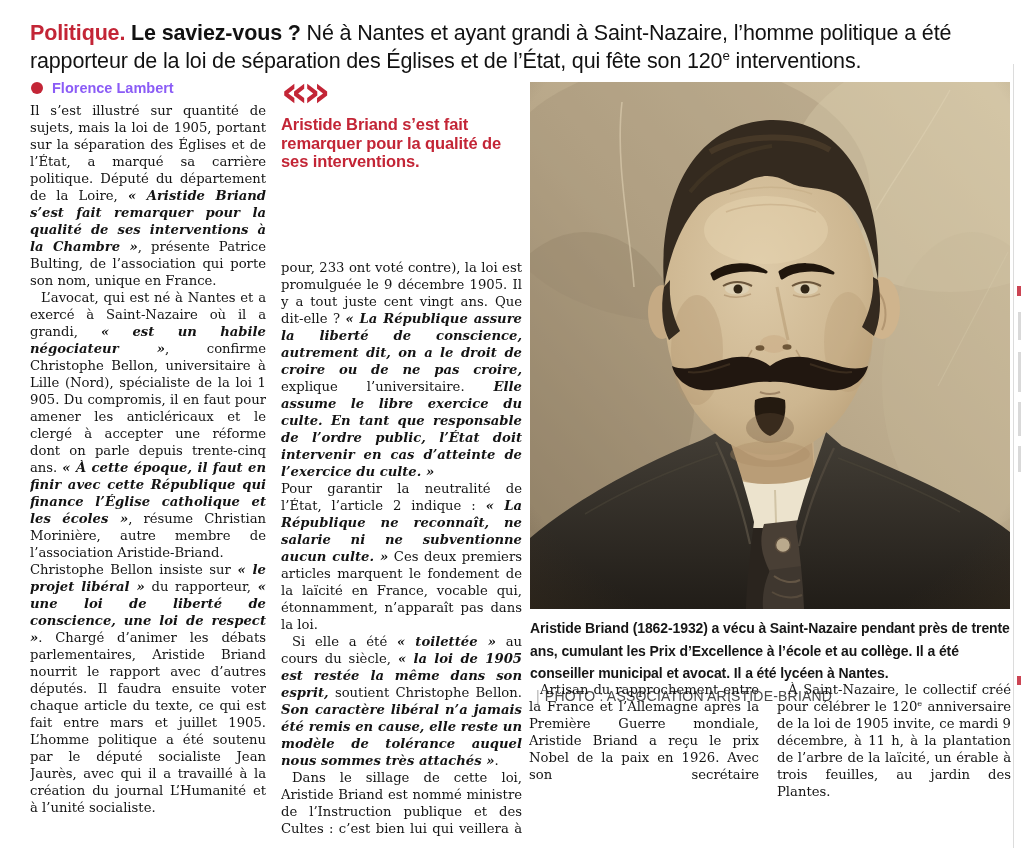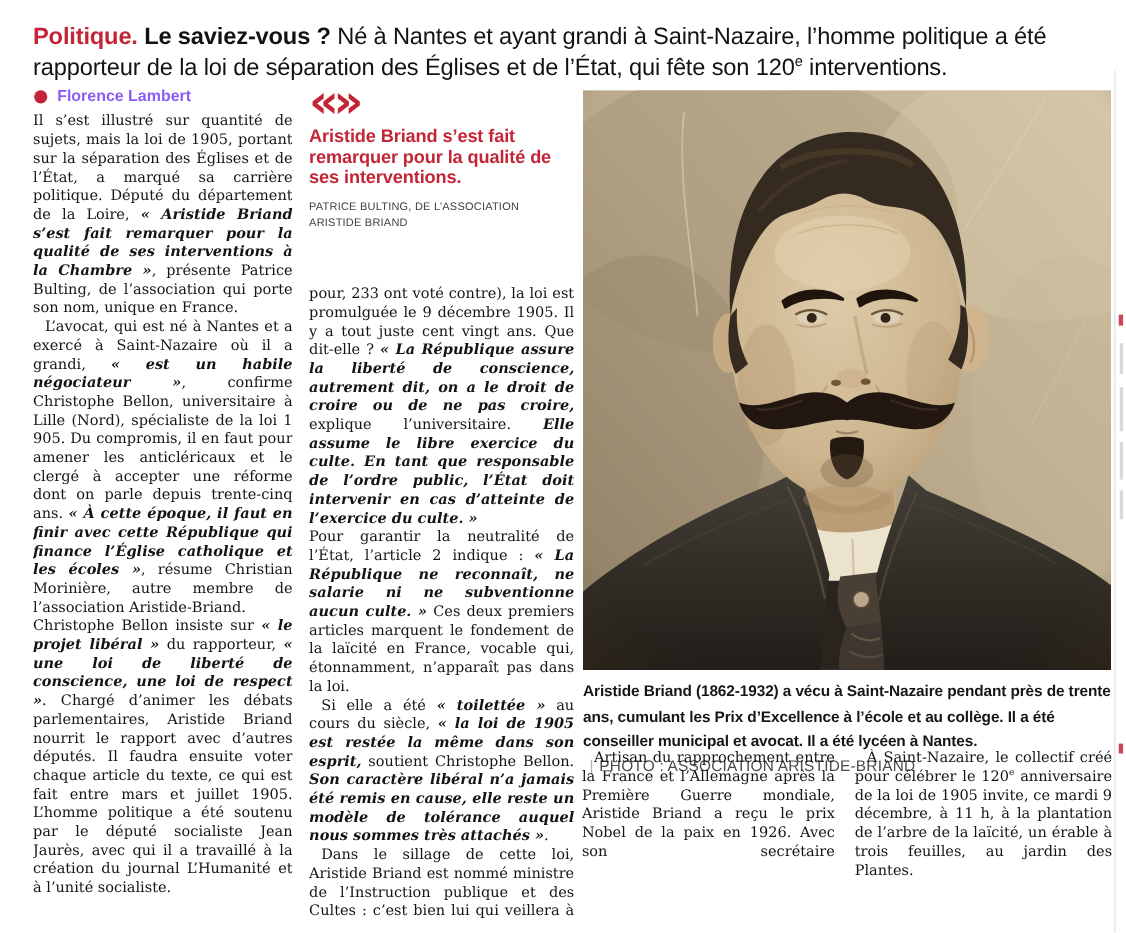--- a/index.html
+++ b/index.html
@@ -80,21 +80,20 @@
 
   <div class="article-col" id="col1">
       <p class="body-p"><span>Il s’est illustré sur quantité de sujets, mais la loi de 1905, portant sur la séparation des Églises et de l’État, a marqué sa carrière politique. Député du département de la Loire, </span><span class="run-q">« Aristide Briand s’est fait remarquer pour la qualité de ses interventions à la Chambre »</span><span>, présente Patrice Bulting, de l’association qui porte son nom, unique en France.</span></p>
       <p class="body-p indent"><span>L’avocat, qui est né à Nantes et a exercé à Saint-Nazaire où il a grandi, </span><span class="run-q">« est un habile négociateur »</span><span>, confirme Christophe Bellon, universitaire à Lille (Nord), spécialiste de la loi 1 905. Du compromis, il en faut pour amener les anticléricaux et le clergé à accepter une réforme dont on parle depuis trente-cinq ans. </span><span class="run-q">« À cette époque, il faut en finir avec cette République qui finance l’Église catholique et les écoles »</span><span>, résume Christian Morinière, autre membre de l’association Aristide-Briand.</span></p>
       <p class="body-p"><span>Christophe Bellon insiste sur </span><span class="run-q">« le projet libéral »</span><span> du rapporteur, </span><span class="run-q">« une loi de liberté de conscience, une loi de respect »</span><span>. Chargé d’animer les débats parlementaires, Aristide Briand nourrit le rapport avec d’autres députés. Il faudra ensuite voter chaque article du texte, ce qui est fait entre mars et juillet 1905. L’homme politique a été soutenu par le député socialiste Jean Jaurès, avec qui il a travaillé à la création du journal L’Humanité et à l’unité socialiste.</span></p>
     </div>
 
   <div class="pullquote">
     <div class="pq-marks">«»</div>
     <div class="pq-text">Aristide Briand s’est fait remarquer pour la qualité de ses interventions.</div>
-    <div class="pq-attr">PATRICE BULTING, DE L’ASSOCIATION ARISTIDE BRIAND</div>
   </div>
 
   <div class="article-col" id="col2">
       <p class="body-p"><span>pour, 233 ont voté contre), la loi est promulguée le 9 décembre 1905. Il y a tout juste cent vingt ans. Que dit-elle ? </span><span class="run-q">« La République assure la liberté de conscience, autrement dit, on a le droit de croire ou de ne pas croire,</span><span> explique l’universitaire. </span><span class="run-q">Elle assume le libre exercice du culte. En tant que responsable de l’ordre public, l’État doit intervenir en cas d’atteinte de l’exercice du culte. »</span></p>
       <p class="body-p"><span>Pour garantir la neutralité de l’État, l’article 2 indique : </span><span class="run-q">« La République ne reconnaît, ne salarie ni ne subventionne aucun culte. »</span><span> Ces deux premiers articles marquent le fondement de la laïcité en France, vocable qui, étonnamment, n’apparaît pas dans la loi.</span></p>
       <p class="body-p indent"><span>Si elle a été </span><span class="run-q">« toilettée »</span><span> au cours du siècle, </span><span class="run-q">« la loi de 1905 est restée la même dans son esprit,</span><span> soutient Christophe Bellon. </span><span class="run-q">Son caractère libéral n’a jamais été remis en cause, elle reste un modèle de tolérance auquel nous sommes très attachés »</span><span>.</span></p>
       <p class="body-p indent cont"><span>Dans le sillage de cette loi, Aristide Briand est nommé ministre de l’Instruction publique et des Cultes : c’est bien lui qui veillera à son</span></p>
     </div>
 
   <figure class="photo" style="margin:0">

